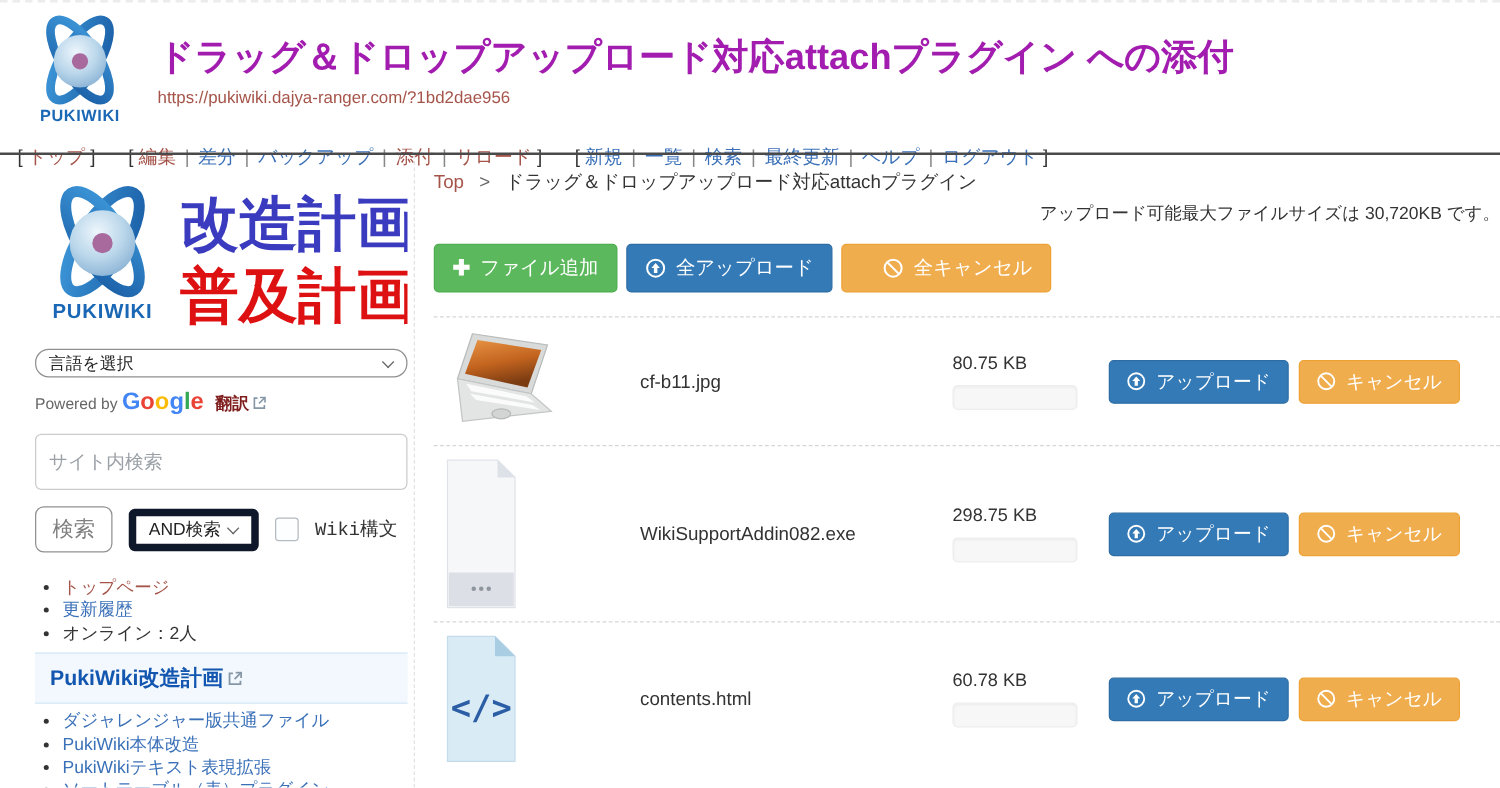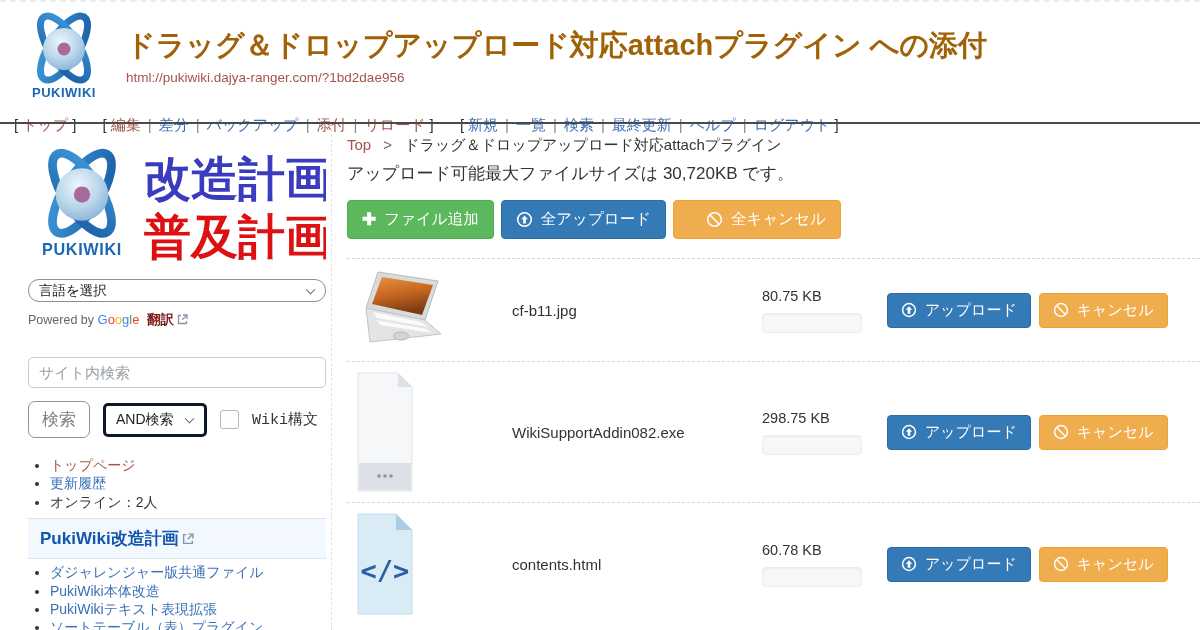--- a/index.html
+++ b/index.html
@@ -9,63 +9,63 @@
     background:#fff; color:#333;
     font-family:"Liberation Sans", sans-serif;
     border-top:2px dashed #ececec;
   }
   a { text-decoration:none; cursor:pointer; }
   .lnk-red { color:#a5544a; }
   .lnk-blue { color:#3a70b8; }
 
   
   .logo-hdr { position:absolute; left:24px; top:6px; width:80px; height:94px; }
-  .page-title { position:absolute; left:126px; top:24px; font-size:29px; font-weight:bold; color:#a16207; white-space:nowrap; }
+  .page-title { position:absolute; left:126px; top:24px; font-size:29px; font-weight:bold; color:#a21caf; white-space:nowrap; }
   .page-url { position:absolute; left:126px; top:68px; font-size:13.5px; color:#a5544a; }
 
   .navbar { position:absolute; left:10px; top:114px; width:1185px; font-size:15px; color:#444; white-space:nowrap; }
   .navbar .brk { color:#333; margin:0 4px; }
   .navbar .sep { color:#888; margin:0 7px; }
   .navbar .grp { margin-right:14px; }
   .nav-rule { position:absolute; left:0; top:120px; width:1200px; border-top:2px solid #4a4a4a; }
 
   
   .sidebar { position:absolute; left:28px; top:133px; width:298px; }
   .sb-logo { width:298px; height:130px; display:block; }
   .fake-select { position:relative; height:23px; border:1px solid #8f8f8f; border-radius:11px;
     display:flex; align-items:center; padding:0 24px 0 10px; font-size:13.5px; color:#222; background:#fff; cursor:pointer; }
   .fake-select.lang { margin-top:14px; }
   .chev { position:absolute; right:11px; top:50%; width:7px; height:7px; border-right:1.6px solid #666; border-bottom:1.6px solid #666;
     transform:translateY(-70%) rotate(45deg); }
   .powered { margin-top:9px; font-size:12.5px; color:#666; }
-  .powered .gl { font-weight:normal; font-size:13px; }
+  .powered .gl { font-weight:bold; font-size:19px; }
   .powered .trans { font-weight:bold; color:#333; font-size:13.5px; margin-left:4px; }
   .ext-ico { display:inline-block; vertical-align:-1px; margin-left:3px; }
-  .search-input { margin-top:28px; width:100%; height:31px; border:1px solid #ccc; border-radius:5px;
+  .search-input { margin-top:14px; width:100%; height:45px; border:1px solid #ccc; border-radius:5px;
     font-size:15px; padding:0 10px; color:#333; font-family:inherit; }
   .search-input::placeholder { color:#9aa0a6; }
   .controls { margin-top:13px; display:flex; align-items:center; gap:13px; }
   .btn-search { width:62px; height:37px; background:#fff; border:1px solid #919191; border-radius:7px;
     font-size:17px; color:#7f7f7f; font-family:inherit; cursor:pointer; }
-  .fake-select.small { height:34px; width:104px; border-radius:5px; border:3px solid #0f172a; font-size:14px; margin-top:0; }
+  .fake-select.small { height:34px; width:104px; border-radius:5px; border:6px solid #0f172a; font-size:14px; margin-top:0; }
   .wiki-check { width:19px; height:19px; appearance:none; -webkit-appearance:none; border:1px solid #b3bac0; border-radius:3px; background:#fdfeff; margin:0; cursor:pointer; }
   .check-label { font-size:15px; color:#333;font-family:Liberation Mono, monospace; }
   .sb-list { margin:20px 0 0; padding-left:22px; font-size:14px; line-height:1.1; }
   .sb-list li { margin:3px 0; }
   .sb-list.second { margin-top:6px; }
   .sb-heading { margin-top:8px; background:#f2f8fd; border-top:1px solid #d4e7f6; border-bottom:1px solid #d4e7f6; padding:8px 4px 8px 12px; }
   .sb-heading a { font-size:17px; font-weight:bold; color:#1356b0; }
 
   
   .main { position:absolute; left:331px; top:122px; right:0; bottom:0; border-left:1px dashed #e2e2e2; padding-left:15px; }
   .breadcrumb { margin-top:12px; font-size:15px; }
   .breadcrumb .bsep { color:#666; margin:0 8px; }
   .breadcrumb .cur { color:#333; }
   .attach-link { display:inline-block; margin-top:21px; font-size:14px; }
-  .maxsize { margin-top:7px; font-size:17px; color:#333; }
+  .maxsize { margin-top:7px; font-size:14px; color:#333;text-align:right; }
 
   .toolbar { margin-top:15px; display:flex; gap:7px; }
   .btn { display:inline-flex; align-items:center; gap:8px; border-radius:4px; color:#fff;
     font-size:15.5px; padding:8px 14px; border:1px solid transparent; cursor:pointer; font-family:inherit; }
   .btn-green { background:#5cb85c; border-color:#4cae4c; }
   .btn-blue { background:#337ab7; border-color:#2e6da4; }
   .btn-orange { background:#f0ad4e; border-color:#eea236;padding-left:32px; }
   .plus-gl { font-size:17px; font-weight:bold; line-height:1; }
 
   .files { margin-top:19px; }
@@ -106,21 +106,21 @@
       <circle cx="40" cy="41" r="6.5" fill="#a8699d"></circle>
       <text x="40" y="89" text-anchor="middle" font-size="13" font-weight="bold" fill="#1a67b5" letter-spacing="0.5">PUKIWIKI</text>
     </symbol>
   </defs>
 </svg>
 
 <svg class="logo-hdr" viewBox="0 0 80 94">
   <use href="#sym-atom"></use>
 </svg>
 <div class="page-title">ドラッグ＆ドロップアップロード対応attachプラグイン への添付</div>
-<div class="page-url">html://pukiwiki.dajya-ranger.com/?1bd2dae956</div>
+<div class="page-url">https://pukiwiki.dajya-ranger.com/?1bd2dae956</div>
 
 <div class="navbar">
   <span class="grp"><span class="brk">[</span><a class="lnk-red">トップ</a><span class="brk">]</span></span>
   <span class="grp"><span class="brk">[</span><a class="lnk-red">編集</a><span class="sep">|</span><a class="lnk-blue">差分</a><span class="sep">|</span><a class="lnk-blue">バックアップ</a><span class="sep">|</span><a class="lnk-red">添付</a><span class="sep">|</span><a class="lnk-red">リロード</a><span class="brk">]</span></span>
   <span class="grp"><span class="brk">[</span><a class="lnk-blue">新規</a><span class="sep">|</span><a class="lnk-blue">一覧</a><span class="sep">|</span><a class="lnk-blue">検索</a><span class="sep">|</span><a class="lnk-blue">最終更新</a><span class="sep">|</span><a class="lnk-blue">ヘルプ</a><span class="sep">|</span><a class="lnk-blue">ログアウト</a><span class="brk">]</span></span>
 </div>
 <div class="nav-rule"></div>
 
 <div class="sidebar">
 

